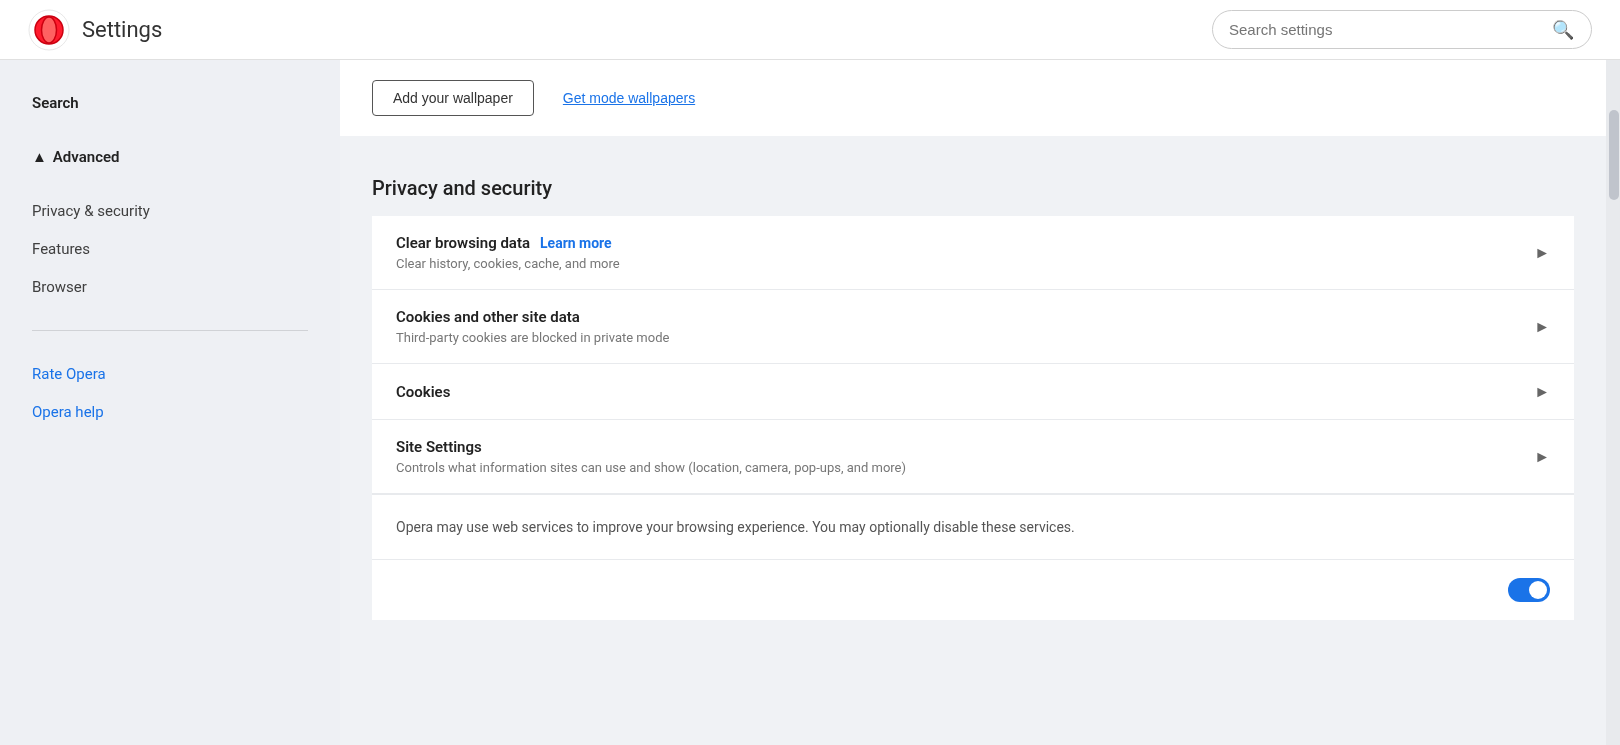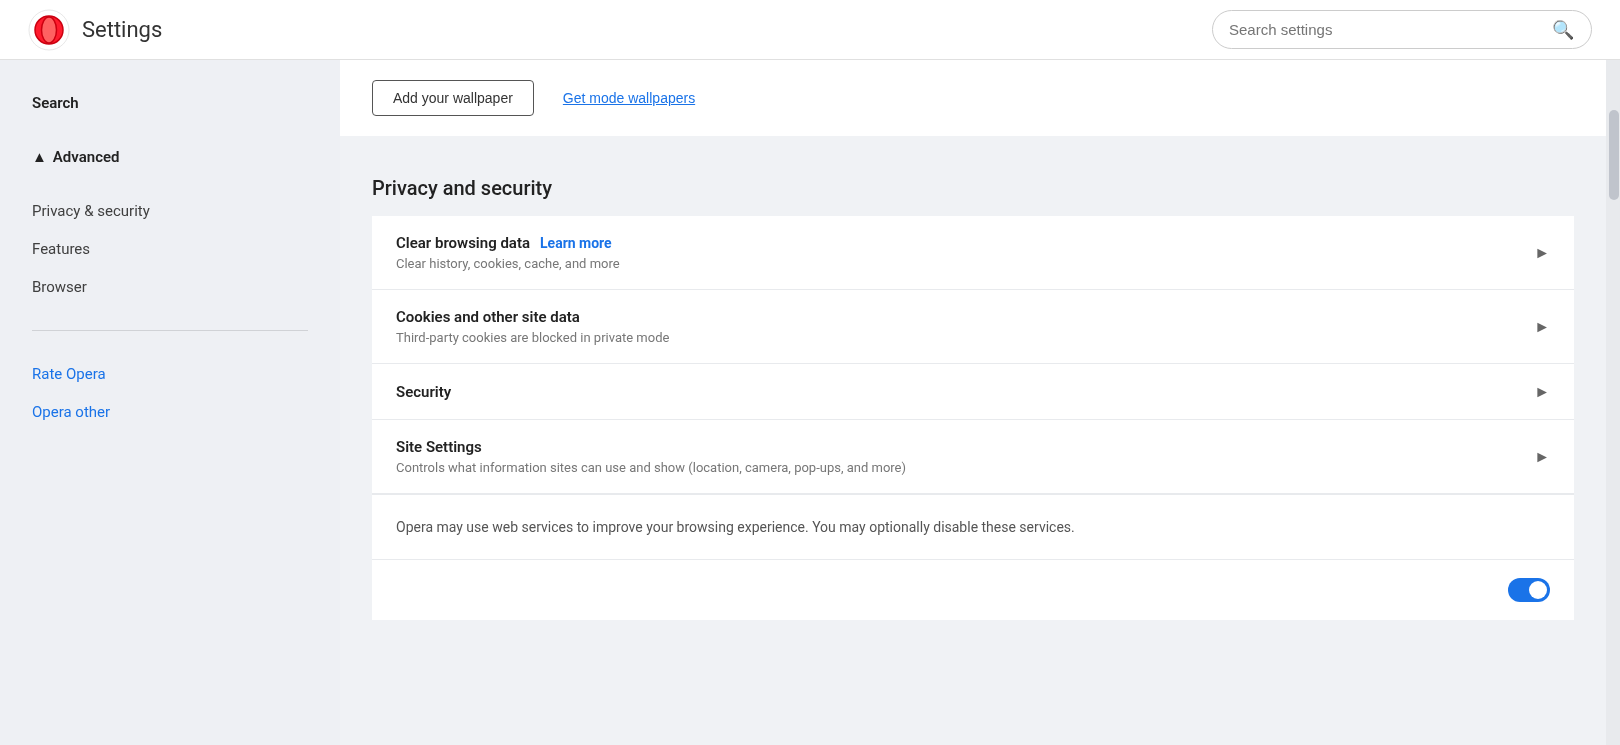--- a/index.html
+++ b/index.html
@@ -321,21 +321,21 @@
 
     <div class="sidebar-item">Privacy &amp; security</div>
     <div class="sidebar-item">Features</div>
     <div class="sidebar-item">Browser</div>
 
     <div class="sidebar-spacer"></div>
     <div class="sidebar-divider"></div>
     <div class="sidebar-spacer"></div>
 
     <div class="sidebar-item link">Rate Opera</div>
-    <div class="sidebar-item link">Opera other</div>
+    <div class="sidebar-item link">Opera help</div>
   </div>
 
   <div class="content">
 
     <div class="wallpaper-section">
       <div class="wallpaper-buttons">
         <button class="btn-outlined">Add your wallpaper</button>
         <button class="btn-link">Get mode wallpapers</button>
       </div>
     </div>
@@ -358,21 +358,21 @@
         <div class="settings-row">
           <div class="settings-row-content">
             <div class="settings-row-title">Cookies and other site data</div>
             <div class="settings-row-desc">Third-party cookies are blocked in private mode</div>
           </div>
           <span class="chevron-right">►</span>
         </div>
 
         <div class="settings-row">
           <div class="settings-row-content">
-            <div class="settings-row-title">Security</div>
+            <div class="settings-row-title">Cookies</div>
           </div>
           <span class="chevron-right">►</span>
         </div>
 
         <div class="settings-row">
           <div class="settings-row-content">
             <div class="settings-row-title">Site Settings</div>
             <div class="settings-row-desc">Controls what information sites can use and show (location, camera, pop-ups, and more)</div>
           </div>
           <span class="chevron-right">►</span>

